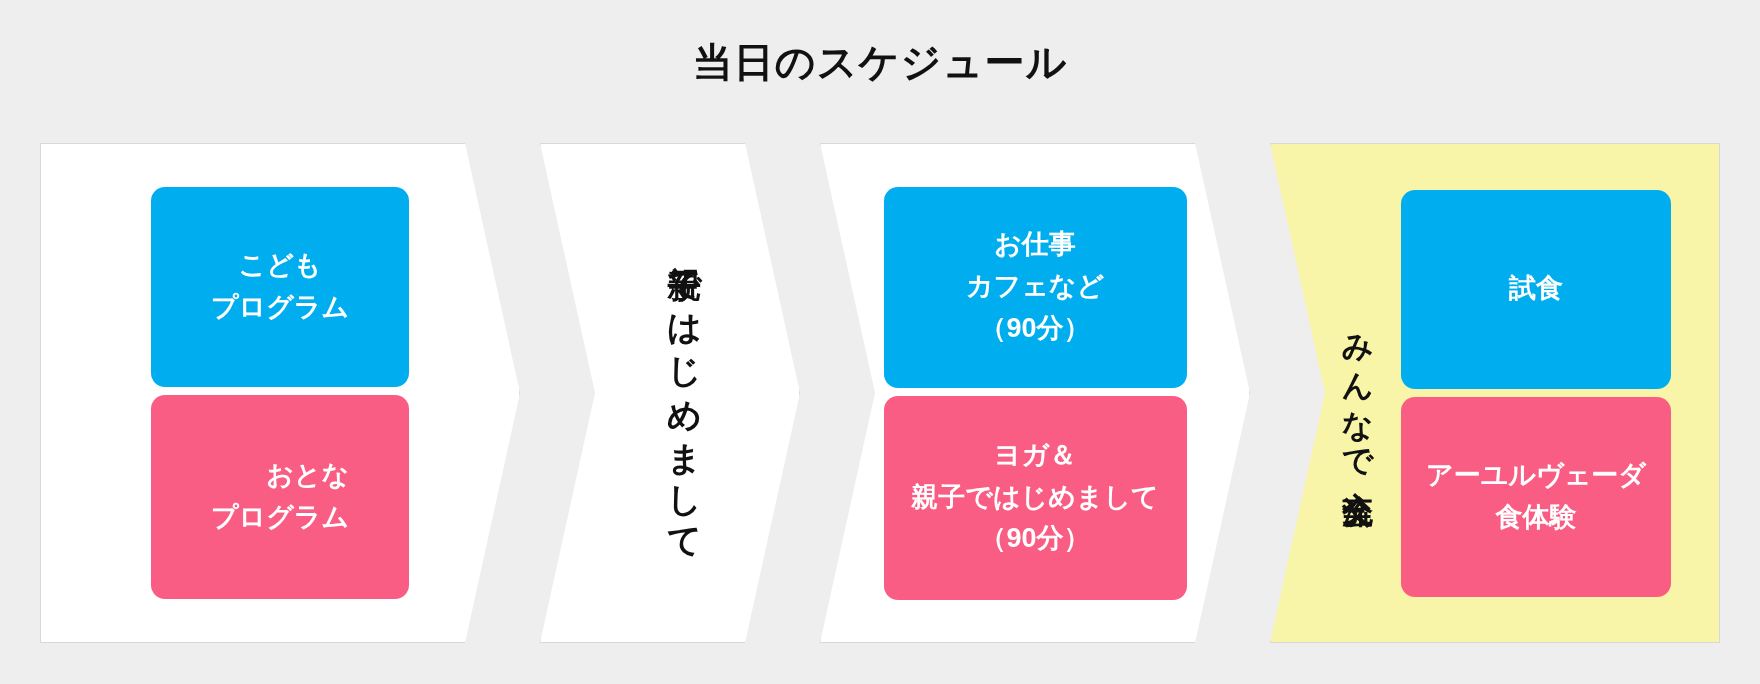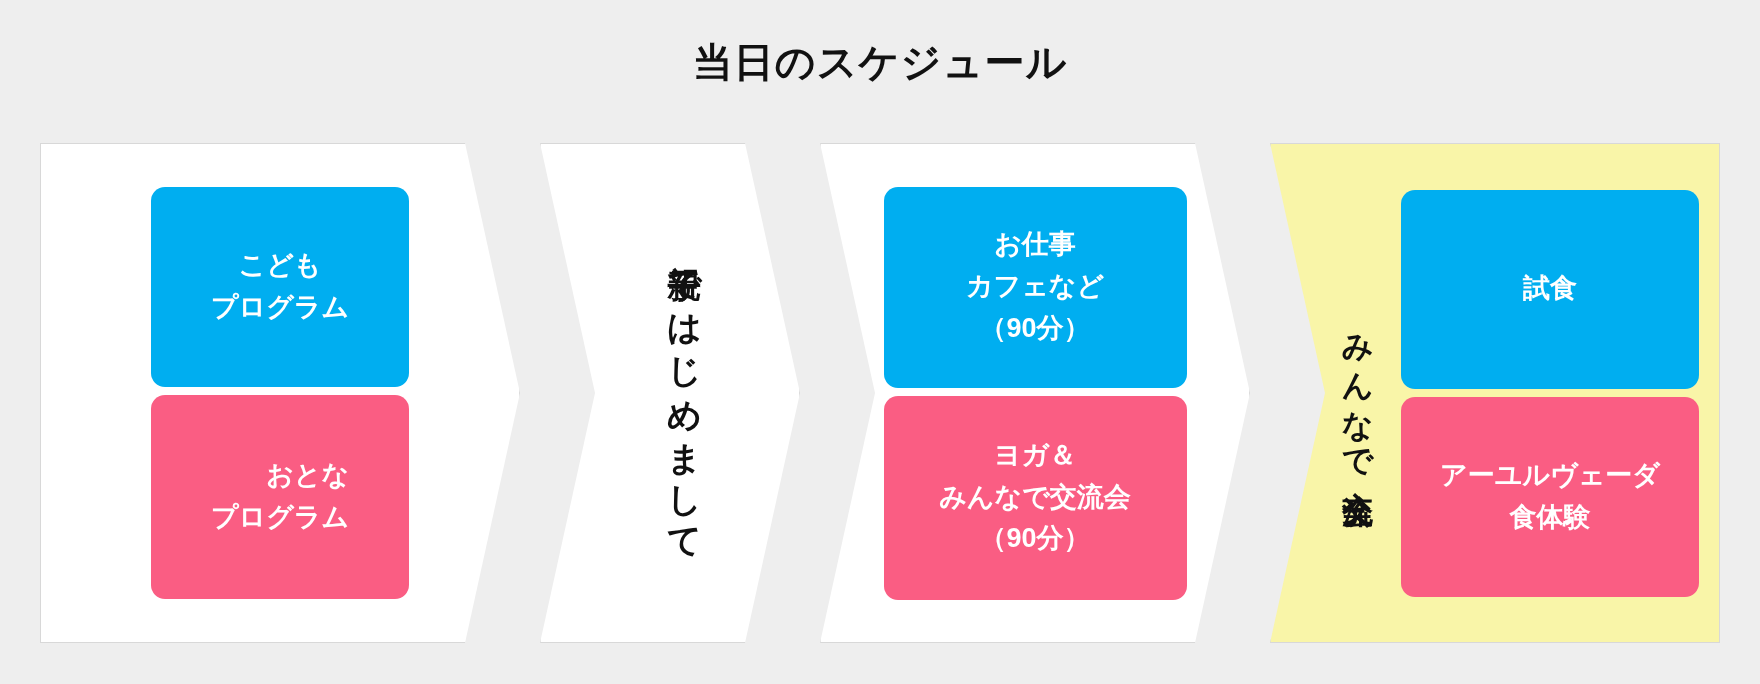--- a/index.html
+++ b/index.html
@@ -117,21 +117,21 @@
   .card.blue { background: #00aef0; }
   .card.pink { background: #fa5d83; }
 
   .step-1 .card.blue { height: 200px; }
   .step-1 .card.pink { height: 204px; text-align: right; }
 
   .step-3 .cards .card { width: 303px; }
   .step-3 .card.blue { height: 201px; }
   .step-3 .card.pink { height: 204px; }
 
-  .step-4 .cards .card { width: 298px; }
+  .step-4 .cards .card { width: 270px; }
   .step-4 .card.blue { height: 199px; }
   .step-4 .card.pink { height: 200px; }
 
   .vtext {
     writing-mode: vertical-rl;
     text-orientation: upright;
     font-weight: bold;
     font-size: 34px;
     color: #111111;
     letter-spacing: 4px;
@@ -176,21 +176,21 @@
     </div>
 
     <div class="step step-3">
       <div class="panel"></div>
       <div class="step-inner">
         <div class="cards">
           <div class="card blue">お仕事
 カフェなど
 （90分）</div>
           <div class="card pink">ヨガ＆
-みんなで交流会
+親子ではじめまして
 （90分）</div>
         </div>
       </div>
     </div>
 
     <div class="step step-4">
       <div class="panel yellow"></div>
       <div class="step-inner">
         <div class="vtext">みんなで交流会</div>
         <div class="cards">

